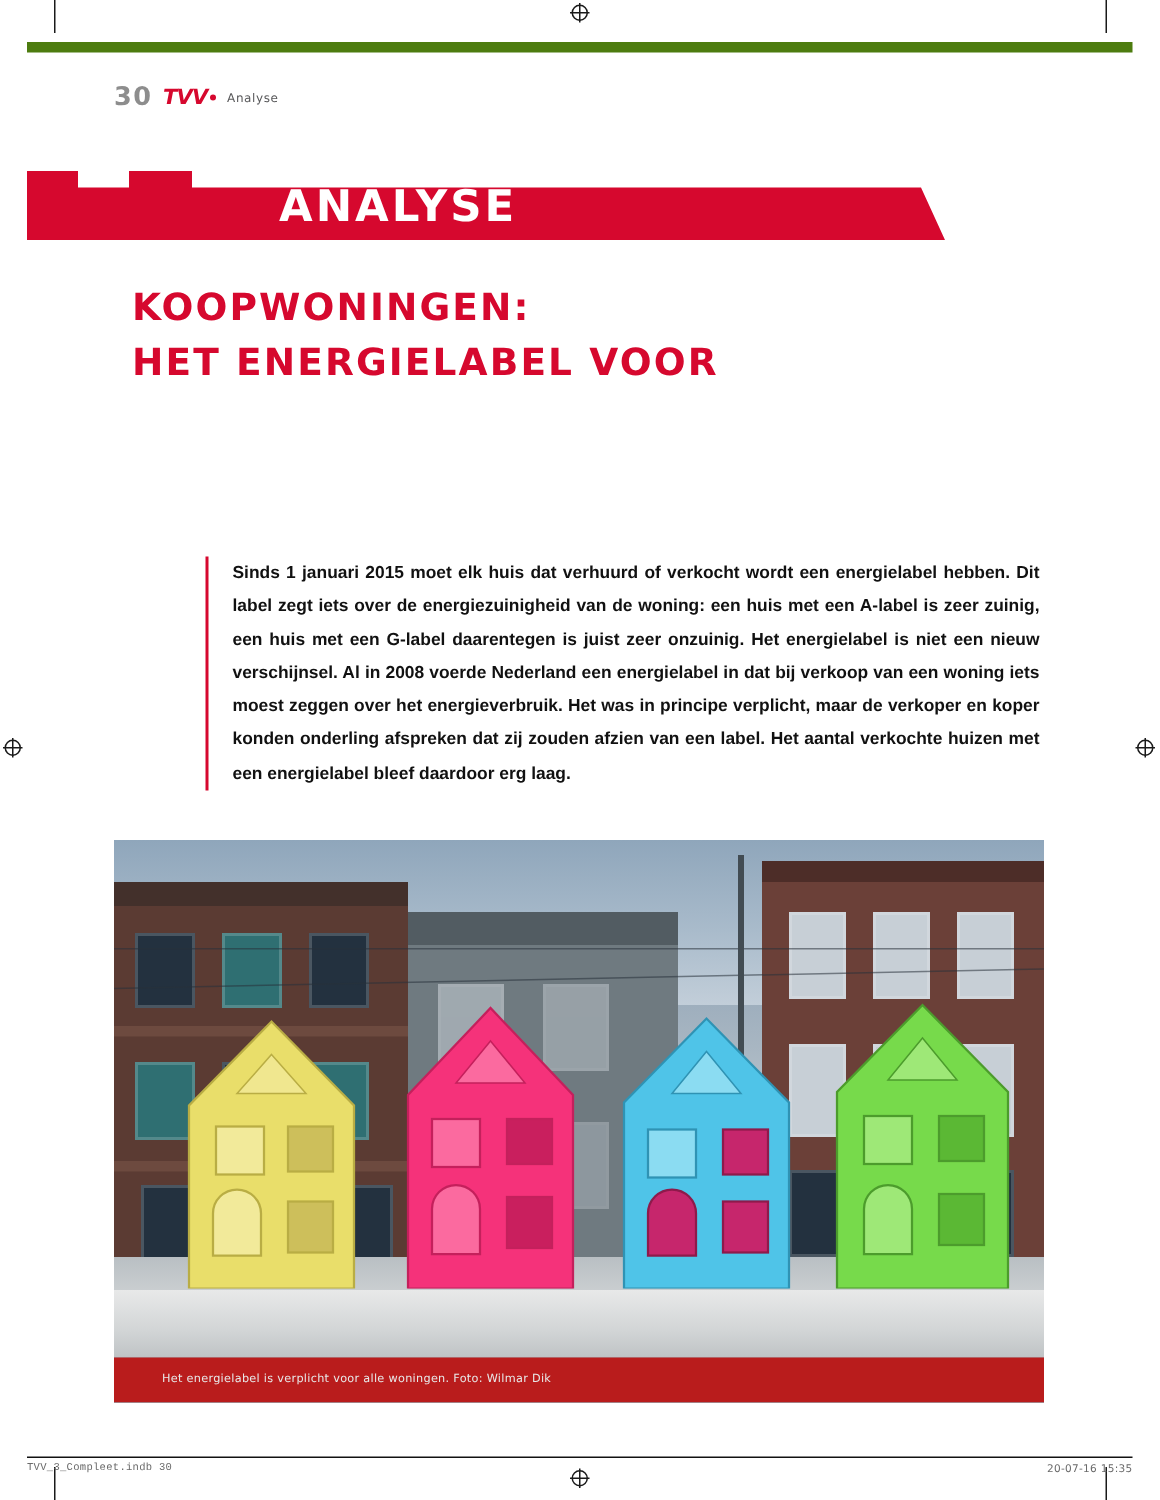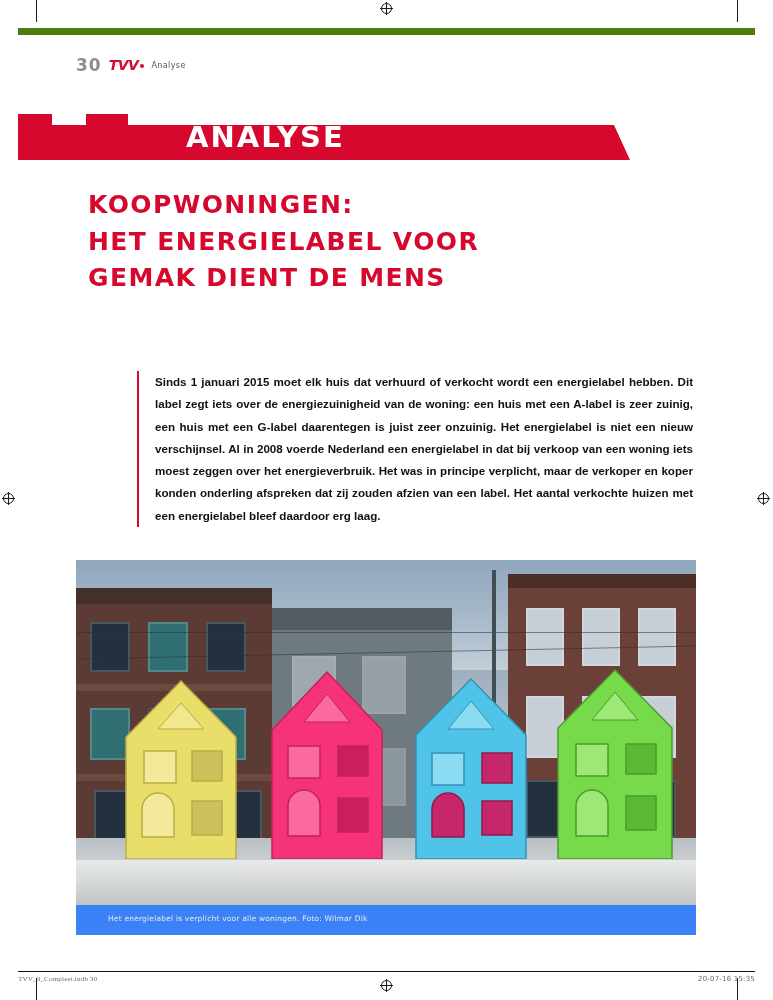--- a/index.html
+++ b/index.html
@@ -269,21 +269,21 @@
     position: absolute;
     bottom: 46px;
   }
 
   
   .caption-bar {
     position: absolute;
     left: 0; bottom: 0;
     width: 620px;
     height: 30px;
-    background: #3b82f6;
+    background: #b91c1c;
   }
   .caption-text {
     position: absolute;
     left: 32px;
     top: 9px;
     font-family: "DejaVu Sans", sans-serif;
     font-size: 7.5px;
     color: #e8e8e8;
     letter-spacing: 0.2px;
   }
@@ -293,21 +293,21 @@
     position: absolute;
     left: 0;
     top: 975px;
     width: 773px;
     height: 25px;
   }
   .footer-left {
     position: absolute;
     left: 18px;
     top: 0;
-    font-family: Liberation Serif, serif;
+    font-family: Liberation Mono, monospace;
     font-size: 7px;
     color: #6a6a6a;
     letter-spacing: 0.2px;
   }
   .footer-right {
     position: absolute;
     right: 18px;
     top: 0;
     font-family: "DejaVu Sans", sans-serif;
     font-size: 7px;
@@ -353,21 +353,20 @@
   </div>
 
   <div class="banner-wrap">
     <div class="banner-main"></div>
     <div class="banner-title">ANALYSE</div>
   </div>
 
   <div class="headline">
     <div>KOOPWONINGEN:</div>
     <div>HET ENERGIELABEL VOOR</div>
-    <div>GEMAK DIENT DE MENS</div>
   </div>
 
 
   <div class="lead">Sinds 1 januari 2015 moet elk huis dat verhuurd of verkocht wordt een energielabel hebben. Dit label zegt iets over de energiezuinigheid van de woning: een huis met een A-label is zeer zuinig, een huis met een G-label daarentegen is juist zeer onzuinig. Het energielabel is niet een nieuw verschijnsel. Al in 2008 voerde Nederland een energielabel in dat bij verkoop van een woning iets moest zeggen over het energieverbruik. Het was in principe verplicht, maar de verkoper en koper konden onderling afspreken dat zij zouden afzien van een label. Het aantal verkochte huizen met een energielabel bleef daardoor erg laag.</div>
 
   <div class="photo-block">
     <div class="photo">
       <div class="sky"></div>
 
       <div class="bld-left">

